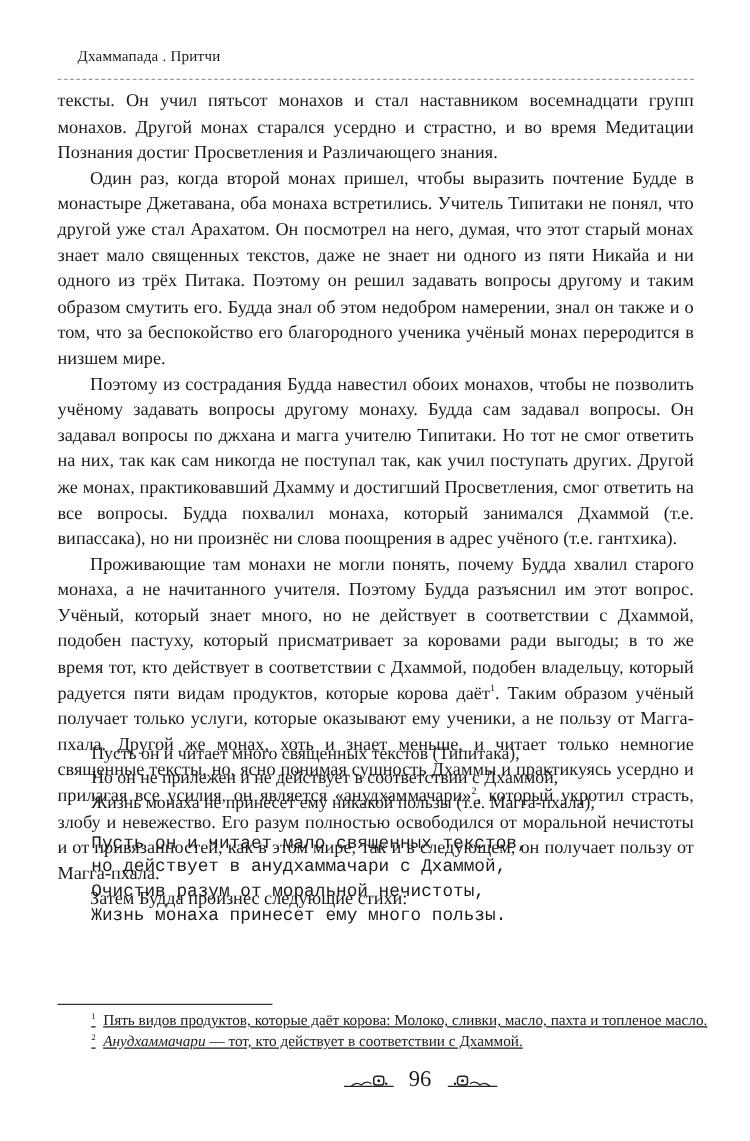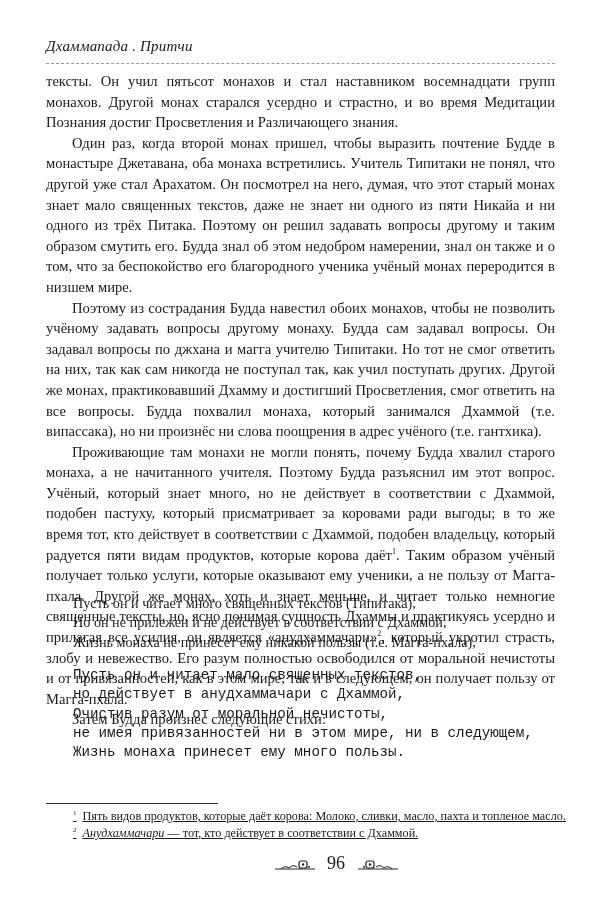--- a/index.html
+++ b/index.html
@@ -1,17 +1,17 @@
 <!DOCTYPE html>
 <html><head>
 <meta charset="utf-8">
 <style>
   html, body { margin:0; padding:0; background:#fff; }
   body { width:600px; height:913px; position:relative; overflow:hidden; color:#1a1a1a; font-family:"Liberation Serif", serif; }
-  .running-head { position:absolute; left:46px; top:38px; font-style:italic; font-size:15px; letter-spacing:0.2px; }
+  .running-head { position:absolute; left:62px; top:38px; font-size:12px; letter-spacing:0.2px; }
   .head-rule { position:absolute; left:46px; top:63px; width:509px; border-top:1px dashed #9a9a9a; }
   .body { position:absolute; left:46px; top:71px; width:509px; font-size:14.6px; line-height:20.6px; text-align:justify; }
   .body p { margin:0; }
   .body p.indent { text-indent:26px; }
   .body p.cont { text-indent:0; }
   sup { font-size:8px; line-height:0; vertical-align:6px; }
   .poem { position:absolute; left:73px; font-size:14.2px; line-height:19.3px; }
   .poem div { white-space:nowrap; }
   .fn-rule { position:absolute; left:46px; top:803px; width:172px; border-top:1px solid #333; }
   .footnotes { position:absolute; left:73px; top:808px; font-size:12.2px; line-height:17px; }
@@ -38,21 +38,20 @@
 <div class="poem" style="top:594px;">
   <div>Пусть он и читает много священных текстов (Типитака),</div>
   <div>Но он не прилежен и не действует в соответствии с Дхаммой,</div>
   <div>Жизнь монаха не принесет ему никакой пользы (т.е. Магга-пхала),</div>
 </div>
 
 <div class="poem" style="top:666px;font-family:Liberation Mono, monospace;">
   <div>Пусть он и читает мало священных текстов,</div>
   <div>но действует в анудхаммачари с Дхаммой,</div>
   <div>Очистив разум от моральной нечистоты,</div>
-  <div>не имея привязанностей ни в этом мире, ни в следующем,</div>
   <div>Жизнь монаха принесет ему много пользы.</div>
 </div>
 
 <div class="fn-rule"></div>
 <div class="footnotes">
   <div><sup>1</sup><span>Пять видов продуктов, которые даёт корова: Молоко, сливки, масло, пахта и топленое масло.</span></div>
   <div><sup>2</sup><span class="fn-term">Анудхаммачари</span><span> — тот, кто действует в соответствии с Дхаммой.</span></div>
 </div>
 
 <div class="folio">

